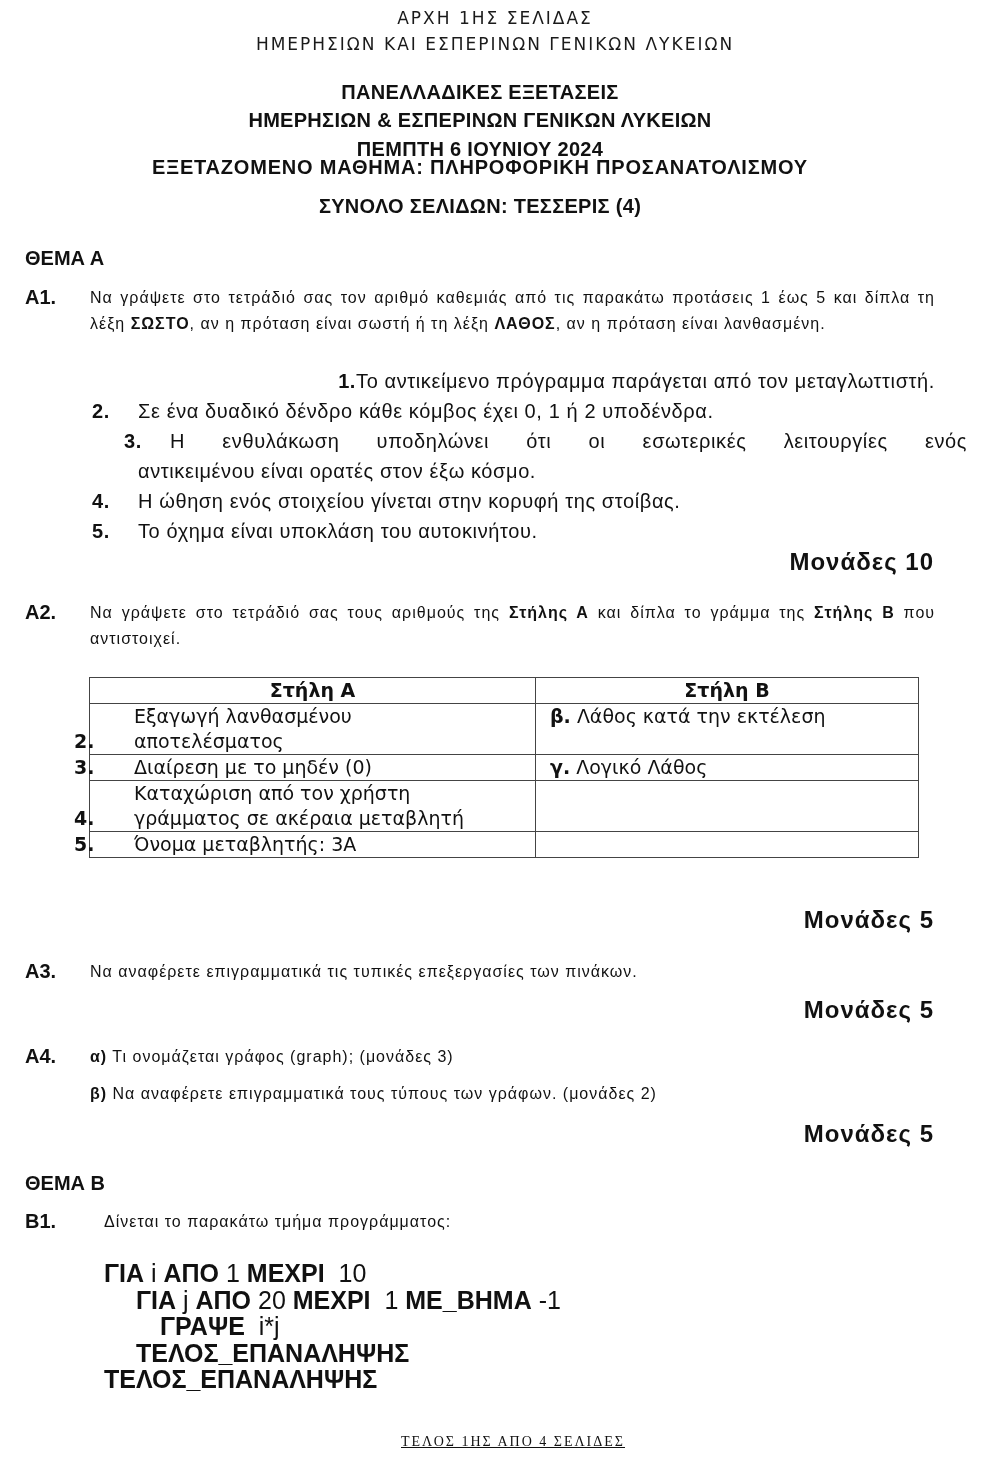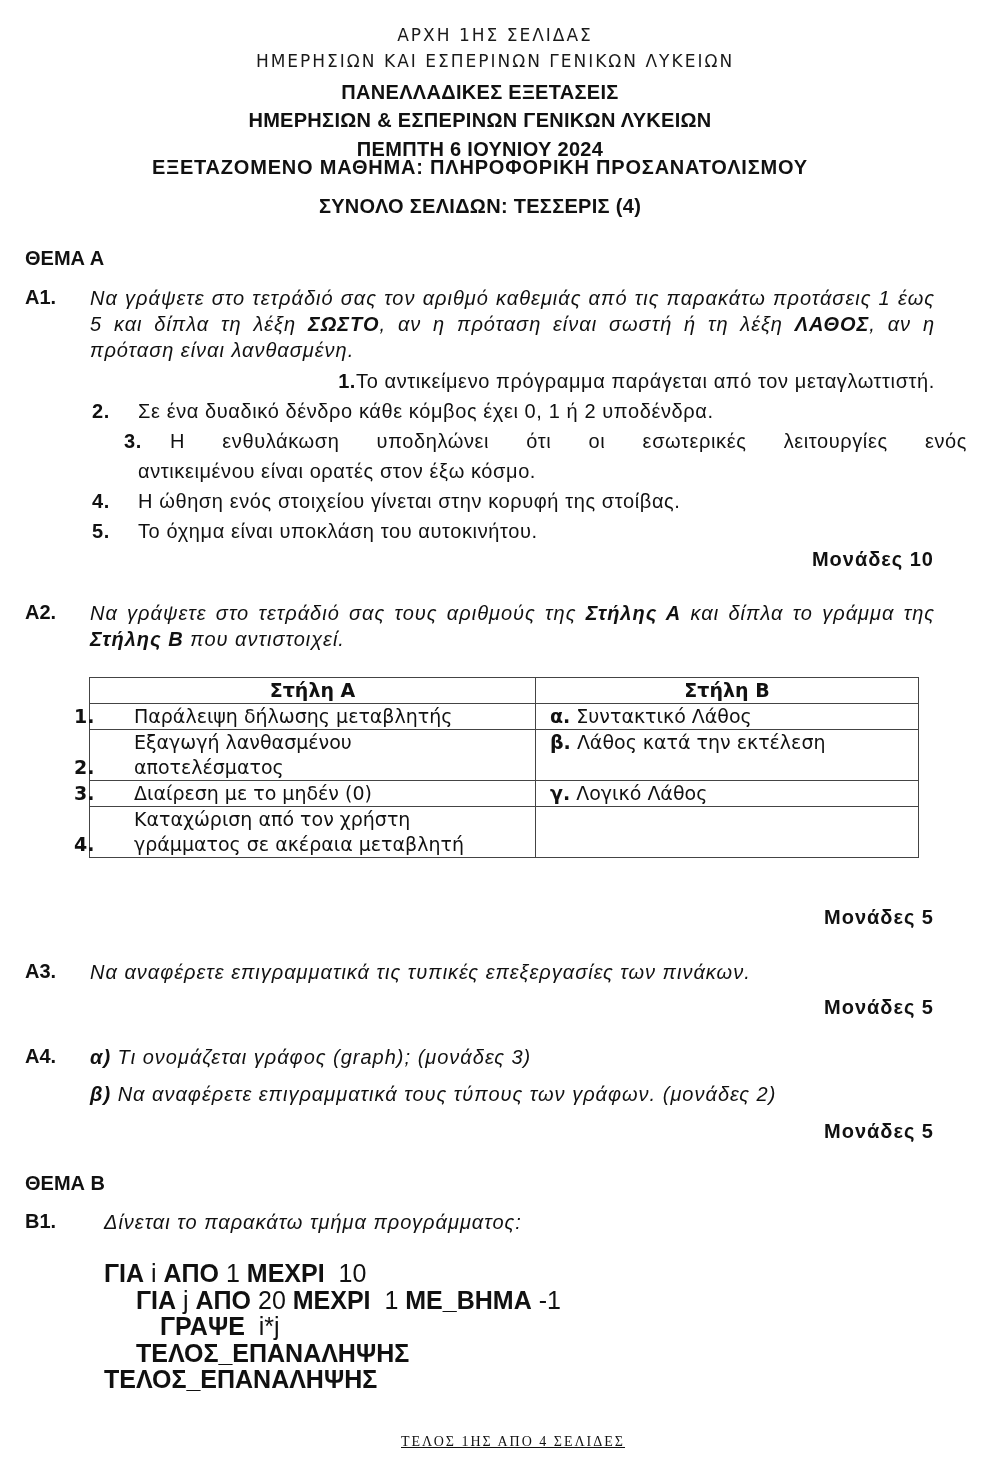--- a/index.html
+++ b/index.html
@@ -2,38 +2,38 @@
 <html><head>
 <meta charset="utf-8">
 <style>
   html, body { margin: 0; padding: 0; background: #ffffff; }
   body {
     width: 990px; height: 1468px; position: relative; overflow: hidden;
     font-family: "Liberation Sans", sans-serif; color: #111111;
   }
   .hdr-light {
     position: absolute; left: 0; width: 990px; text-align: center;
-    font-family: "DejaVu Sans", sans-serif; font-size: 17px; letter-spacing: 2px; color: #1a1a1a; margin-top: 17px;
+    font-family: "DejaVu Sans", sans-serif; font-size: 17px; letter-spacing: 2px; color: #1a1a1a;
   }
   .hdr-bold {
     position: absolute; left: 0; width: 960px; text-align: center;
     font-weight: bold; font-size: 20px; letter-spacing: 0.3px;
   }
   .abs { position: absolute; }
   .section { font-weight: bold; font-size: 20px; left: 25px; }
   .qlabel { font-weight: bold; font-size: 20px; left: 25px; }
   .para {
-    left: 90px; width: 845px; font-size: 20px; line-height: 26px;
-    text-align: justify; letter-spacing: 1px; font-style: italic;
+    left: 90px; width: 845px; font-size: 16px; line-height: 26px;
+    text-align: justify; letter-spacing: 1px;
   }
   .item { left: 92px; width: 843px; font-size: 20px; line-height: 30px; letter-spacing: 0.6px; }
   .item .num { display: inline-block; width: 46px; font-weight: bold; }
   .item.j { text-align: justify; text-align-last: justify; }
   .item.j2 { padding-left: 46px; width: 797px; }
-  .marks { right: 56px; font-weight: bold; font-size: 20px; letter-spacing: 1px; }
+  .marks { right: 56px; font-weight: bold; font-size: 24px; letter-spacing: 1px; }
   b { font-weight: bold; }
   table.match {
     position: absolute; left: 89px; top: 677px; width: 830px;
     border-collapse: collapse; font-family: "DejaVu Sans", sans-serif; font-size: 19px;
   }
   table.match td, table.match th {
     border: 1.5px solid #444; padding: 0 6px 0 14px; vertical-align: top; line-height: 25px;
   }
   table.match th { font-weight: bold; text-align: center; padding: 0; }
   table.match td.a { width: 425px; }
@@ -80,39 +80,39 @@
 </div>
 
 <table class="match">
   <tbody>
       <tr>
     <th>Στήλη Α</th>
     <th>Στήλη Β</th>
   </tr>
   <tr>
     <td class="a">
-          <span class="hang"><span class="cellnum">1.</span><span>Παράλειψη δήλωσης μεταβλητής</span></span>
-        </td>
-    <td><b>α.</b> <span>Συντακτικό Λάθος</span></td>
-  </tr>
-  <tr>
-    <td class="a">
           <span class="hang"><span class="cellnum">2.</span><span style="display:inline-block;width:260px;text-indent:0;">Εξαγωγή λανθασμένου αποτελέσματος</span></span>
         </td>
     <td><b>β.</b> <span>Λάθος κατά την εκτέλεση</span></td>
   </tr>
   <tr>
     <td class="a">
           <span class="hang"><span class="cellnum">3.</span><span>Διαίρεση με το μηδέν (0)</span></span>
         </td>
     <td><b>γ.</b> <span>Λογικό Λάθος</span></td>
   </tr>
   <tr>
     <td class="a">
           <span class="hang"><span class="cellnum">4.</span><span style="display:inline-block;width:380px;text-indent:0;">Καταχώριση από τον χρήστη γράμματος σε ακέραια μεταβλητή</span></span>
+        </td>
+    <td><b></b> <span></span></td>
+  </tr>
+  <tr>
+    <td class="a">
+          <span class="hang"><span class="cellnum">5.</span><span>Όνομα μεταβλητής: 3Α</span></span>
         </td>
     <td><b></b> <span></span></td>
   </tr>
 </tbody>
   </table>
 
 <div class="abs marks" style="top:906px;">Μονάδες 5</div>
 
 <div class="abs qlabel" style="top:960px;">Α3.</div>
 <div class="abs para" style="top:959px; text-align:left;">Να αναφέρετε επιγραμματικά τις τυπικές επεξεργασίες των πινάκων.</div>

